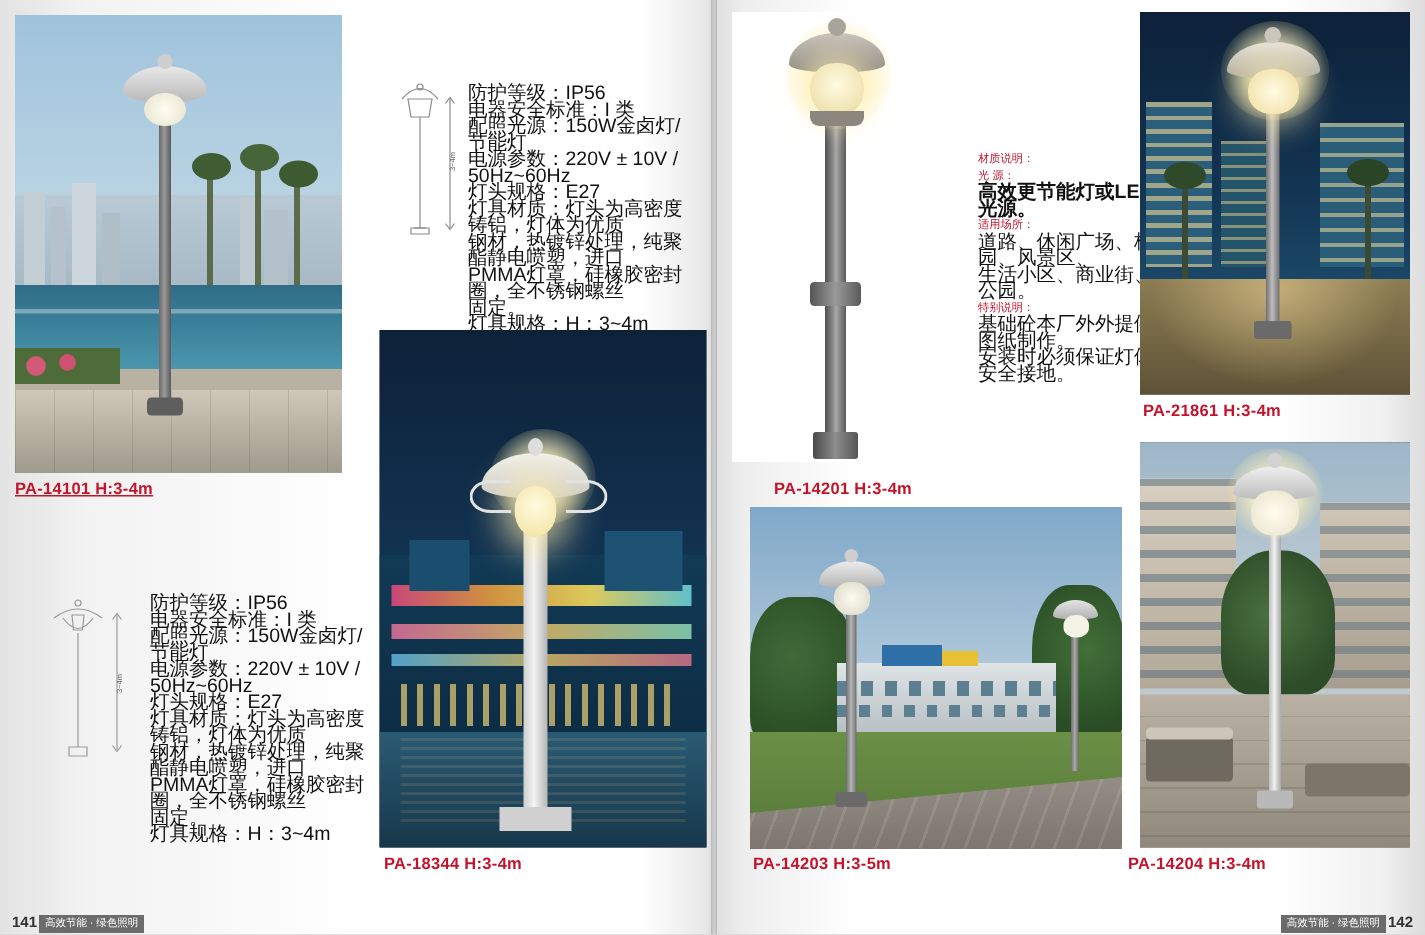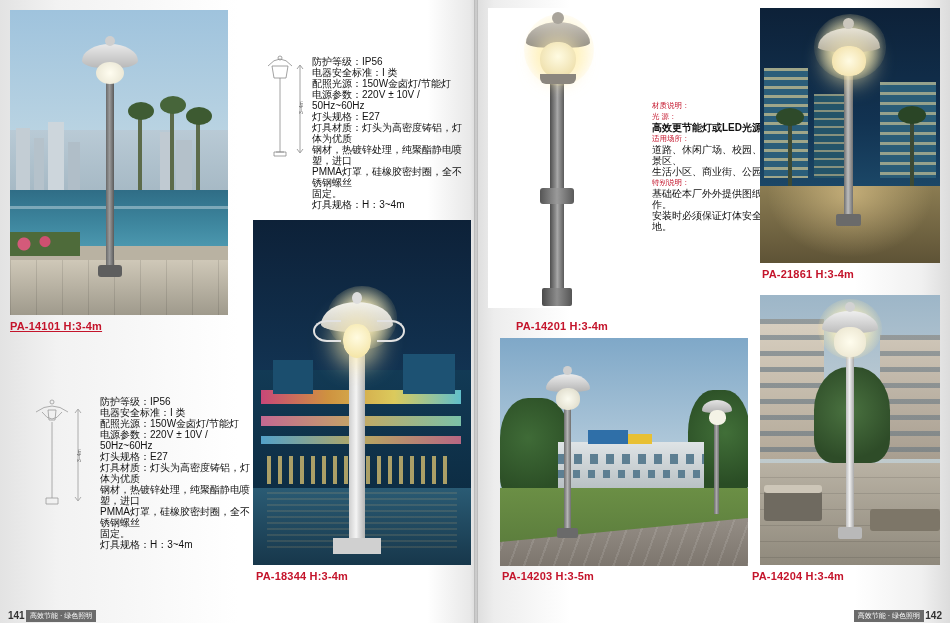--- a/index.html
+++ b/index.html
@@ -22,21 +22,21 @@
   .caption{
     position:absolute;
     color:#c4142b;
     font-weight:bold;
     font-size:11px;
     letter-spacing:0.2px;
     white-space:nowrap;
   }
   .spec{
     position:absolute;
-    font-size:10px;
+    font-size:13px;
     line-height:11px;
     color:#111;
     white-space:pre-line;
   }
   .spec-red{
     position:absolute;
     font-size:7.5px;
     line-height:11px;
     color:#c4142b;
     white-space:pre-line;

